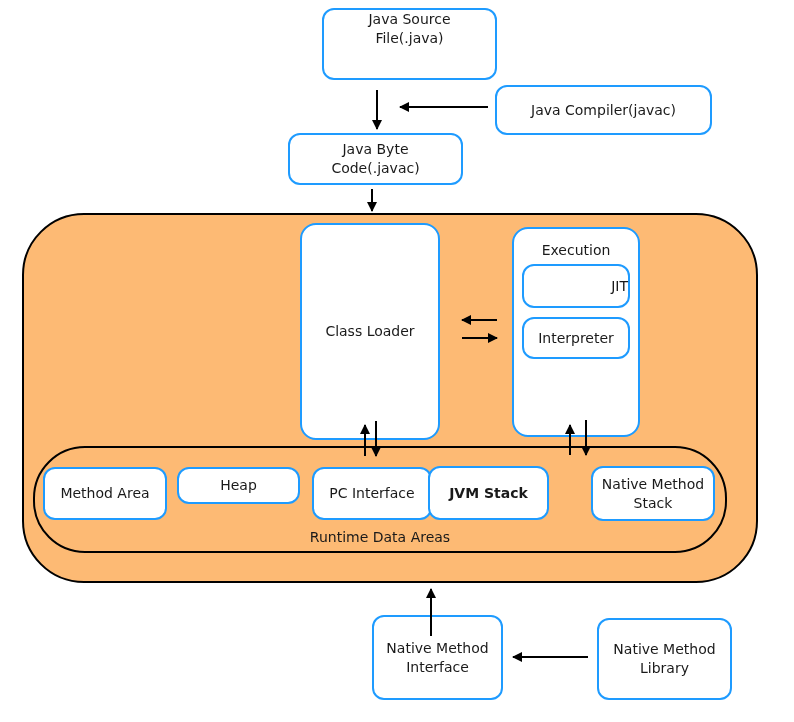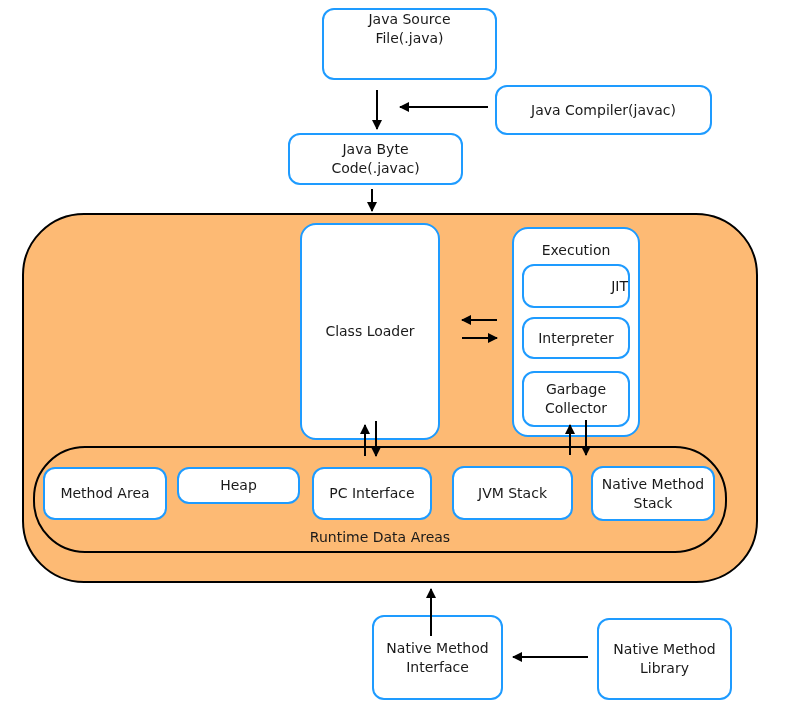--- a/index.html
+++ b/index.html
@@ -82,38 +82,34 @@
   </div>
 
   <div class="node" style="left:522px;top:264px;width:108px;height:44px;align-items:flex-end;">
     <span>JIT</span>
   </div>
 
   <div class="node" style="left:522px;top:317px;width:108px;height:42px;">
     <span>Interpreter</span>
   </div>
 
-  <div class="node" style="left:522px;top:371px;width:108px;height:56px;">
-    <span>Garbage</span>
-    <span>Collector</span>
-  </div>
 
   <div class="node" style="left:43px;top:467px;width:124px;height:53px;">
     <span>Method Area</span>
   </div>
 
   <div class="node" style="left:177px;top:467px;width:123px;height:37px;">
     <span>Heap</span>
   </div>
 
   <div class="node" style="left:312px;top:467px;width:120px;height:53px;">
     <span>PC Interface</span>
   </div>
 
-  <div class="node" style="left:452px;top:466px;width:121px;height:54px;">
+  <div class="node" style="left:428px;top:466px;width:121px;height:54px;font-weight:bold;">
     <span>JVM Stack</span>
   </div>
 
   <div class="node" style="left:591px;top:466px;width:124px;height:55px;">
     <span>Native Method</span>
     <span>Stack</span>
   </div>
 
   <div class="node" style="left:372px;top:615px;width:131px;height:85px;">
     <span>Native Method</span>

